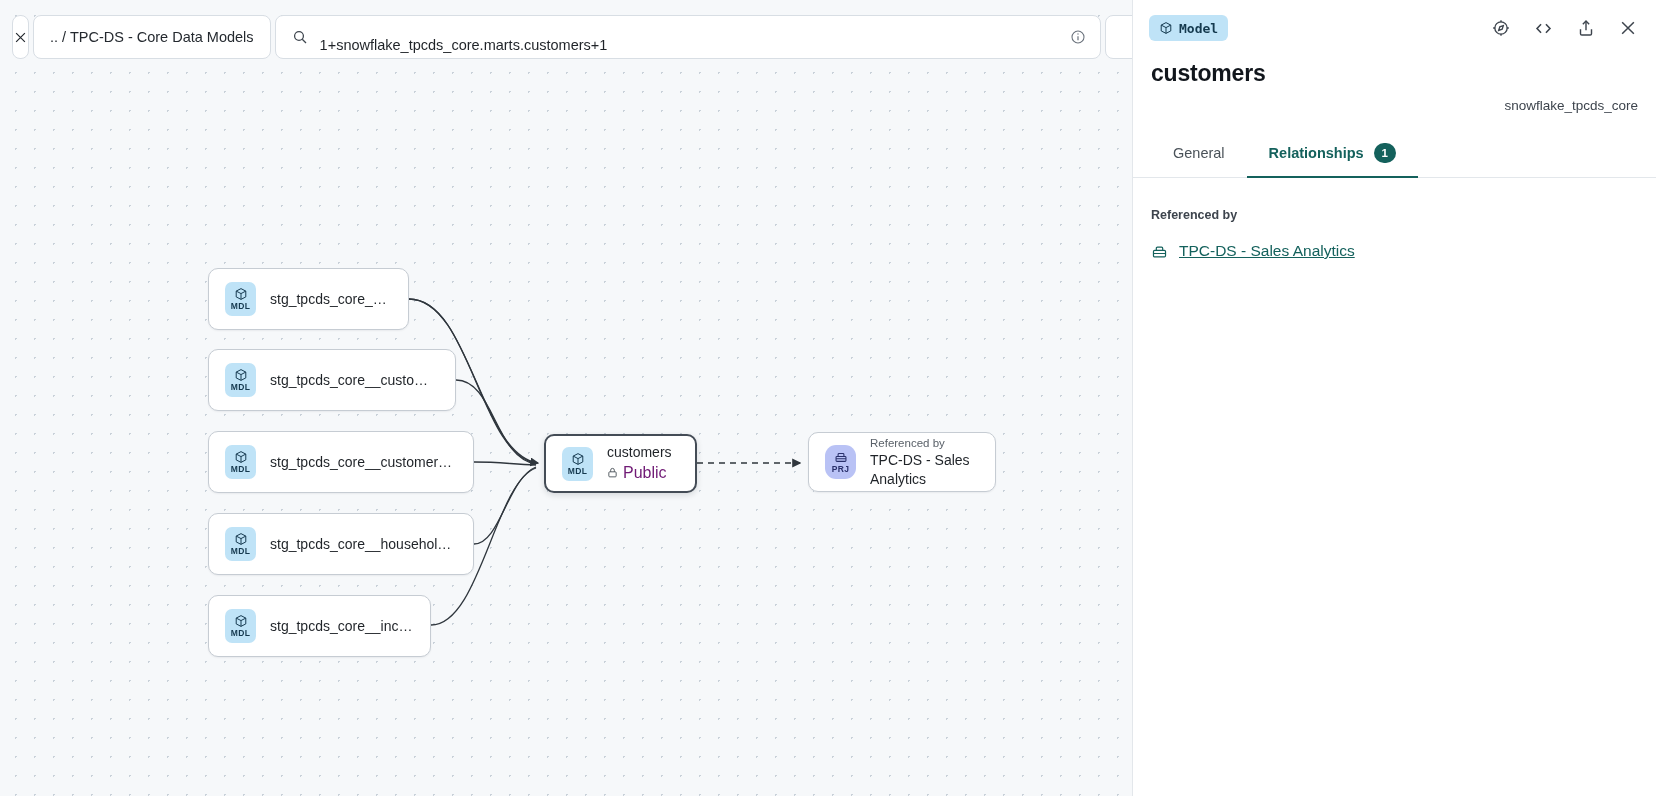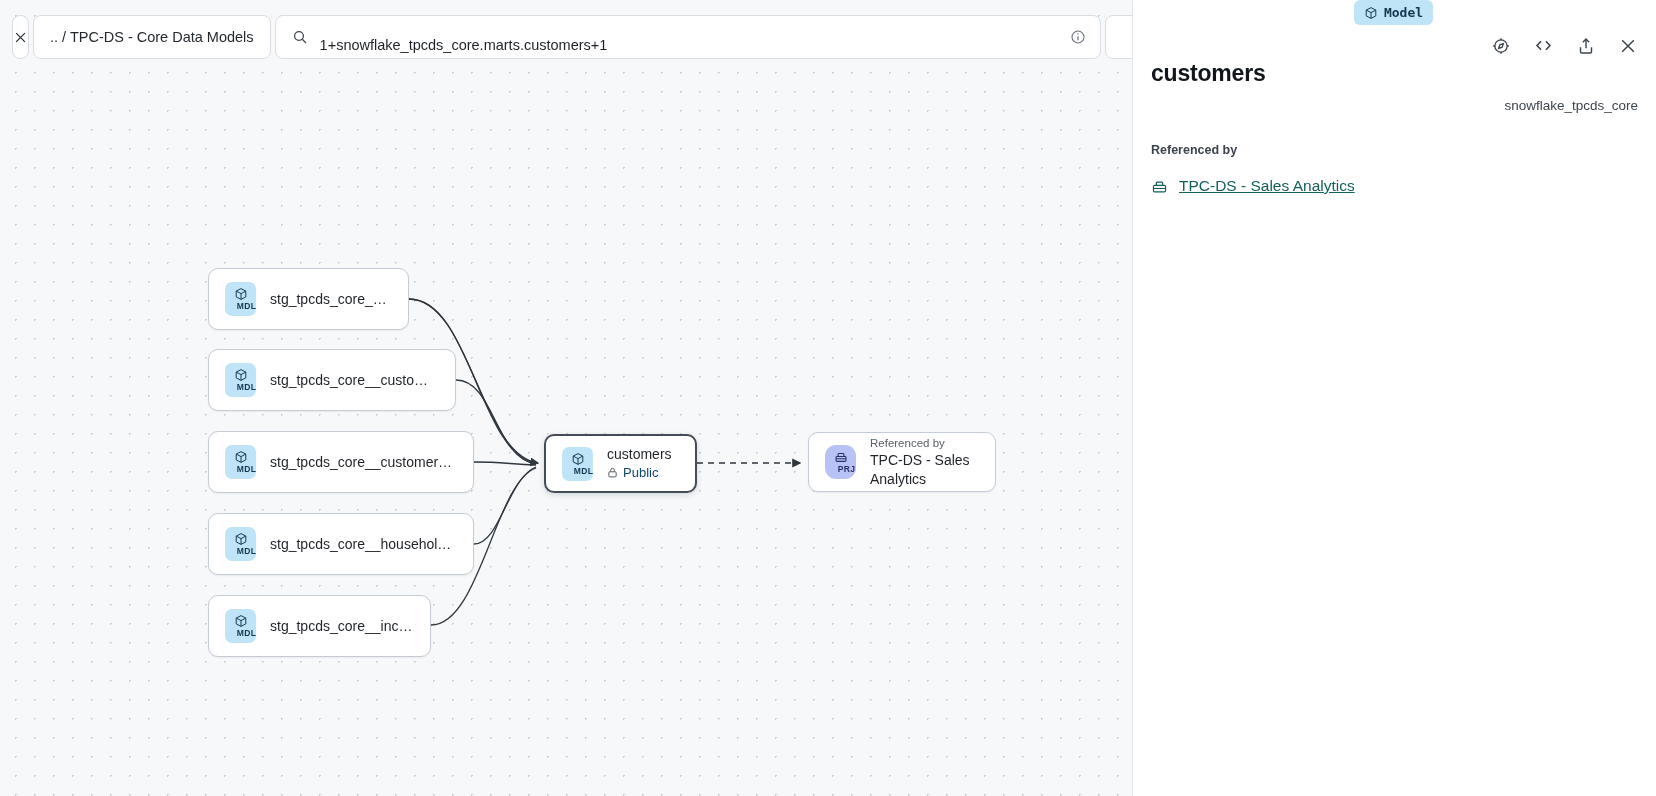--- a/index.html
+++ b/index.html
@@ -60,35 +60,35 @@
   }
   .node.selected { border:2px solid #444c56; box-shadow:0 2px 6px rgba(16,22,26,.14); }
 
   .badge {
     width:31px; height:34px; border-radius:7px; flex:none;
     display:flex; flex-direction:column; align-items:center; justify-content:center;
     gap:1px;
   }
   .badge.mdl { background:#bfe3f7; color:#15394f; }
   .badge.prj { background:#b9c2f5; color:#29306b;border-radius:11px; }
-  .badge .btxt { font-size:8.5px; font-weight:700; letter-spacing:.3px; line-height:1;padding-left:12px; }
+  .badge .btxt { font-size:8.5px; font-weight:700; letter-spacing:.3px; line-height:1; }
 
   .node-label { font-size:14px; color:#1f2328; white-space:nowrap; overflow:hidden; text-overflow:ellipsis; }
   .node-title { font-size:14px; color:#1f2328; line-height:1.35; }
-  .node-sub { font-size:13px; color:#0c4a6e; display:flex; align-items:center; gap:5px; line-height:1.35; }
+  .node-sub { font-size:16px; color:#701a75; display:flex; align-items:center; gap:5px; line-height:1.35; }
   .node-over { font-size:11.5px; color:#5a6169; line-height:1.4; }
   .node-stack { display:flex; flex-direction:column; justify-content:center; min-width:0; }
 
   
   #panel {
     width:524px; height:796px; flex:none;
     background:#ffffff; border-left:1px solid #e3e7eb;
     display:flex; flex-direction:column;
   }
-  #panel-top { height:56px; display:flex; align-items:center; padding: 0 18px 0 16px; gap:10px;flex-direction:column; }
+  #panel-top { height:56px; display:flex; align-items:center; padding: 0 18px 0 16px; gap:10px; }
   #model-chip {
     background:#bfe3f7; color:#14394e; border-radius:6px;
     height:26px; display:flex; align-items:center; gap:6px; padding:0 10px;
     font-size:13px; font-weight:600; font-family:"DejaVu Sans Mono", monospace;
   }
   #panel-actions { margin-left:auto; display:flex; align-items:center; gap:22px; color:#3d444d; }
   #panel-actions .icon { cursor:pointer; }
 
   #panel-head { padding: 4px 18px 0 18px; }
   #panel-title { font-size:23px; font-weight:700; color:#11161c; letter-spacing:-.2px; }
@@ -313,20 +313,29 @@
             </svg>
         </span>
       </div>
     </div>
 
     <div id="panel-head">
       <div id="panel-title">customers</div>
       <div id="panel-subtitle">snowflake_tpcds_core</div>
     </div>
 
+    <div id="tabs">
+      <div class="tab">
+        <span>General</span>
+      </div>
+      <div class="tab active">
+        <span>Relationships</span>
+        <span class="tab-badge">1</span>
+      </div>
+    </div>
 
     <div id="panel-body">
       <div id="ref-heading">Referenced by</div>
       <div id="ref-item">
         <span class="icon">
           <svg width="17" height="17" viewBox="0 0 24 24" fill="none" stroke="#14615c" stroke-width="1.7">
               <rect x="3.5" y="10.5" width="17" height="9" rx="1.6"></rect>
               <path d="M7.5 10.5V7.4a1.6 1.6 0 0 1 1.6-1.6h5.8a1.6 1.6 0 0 1 1.6 1.6v3.1M3.5 14.8h17"></path>
             </svg>
         </span>

